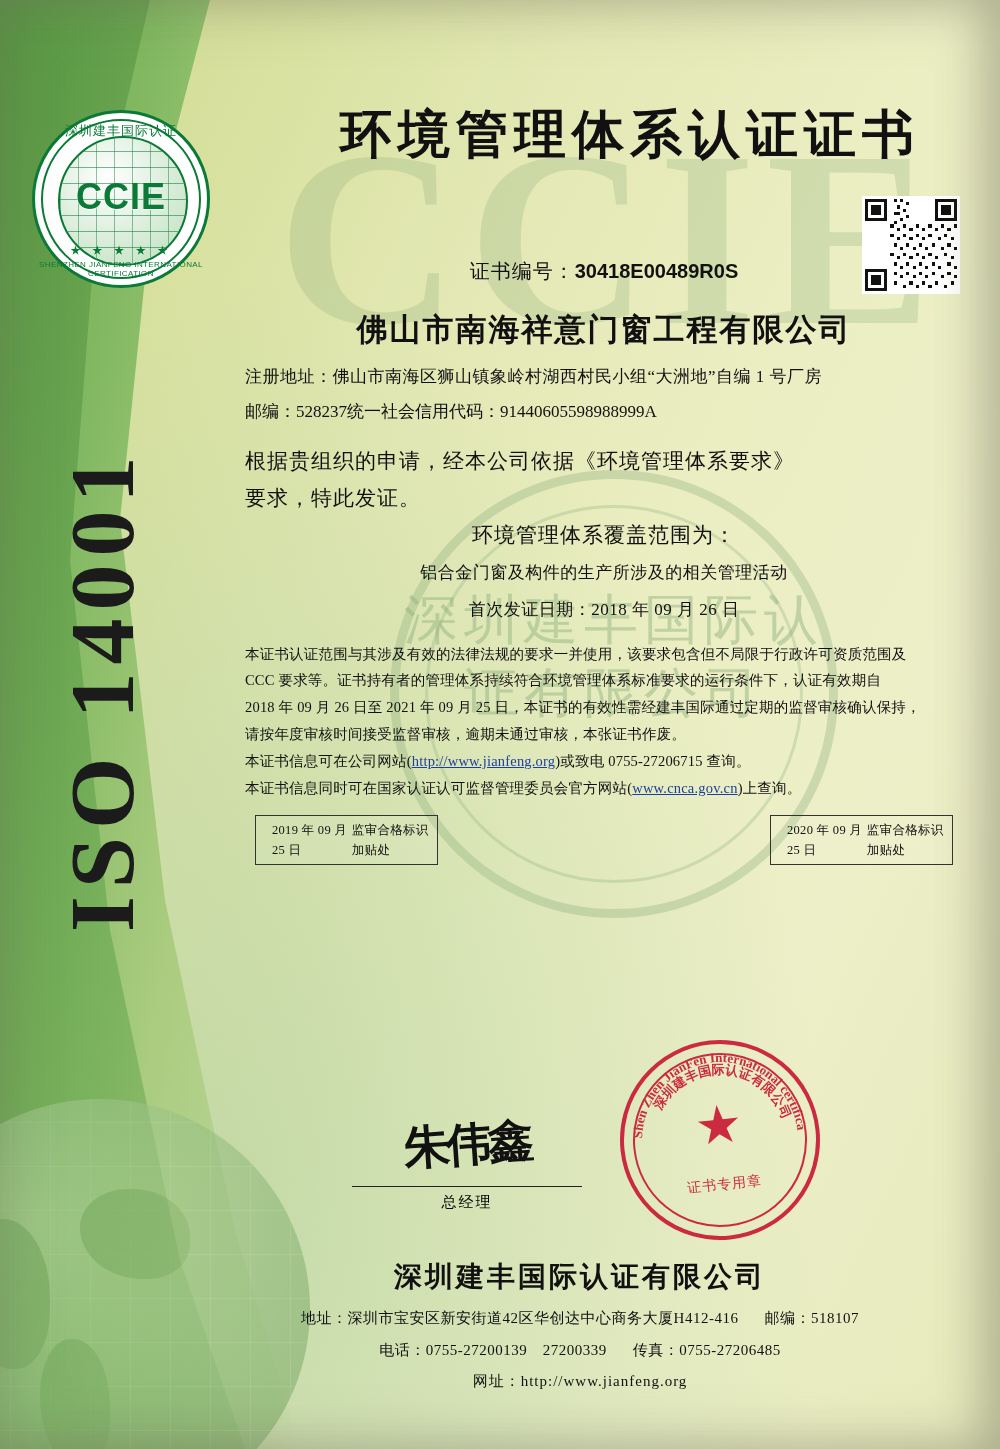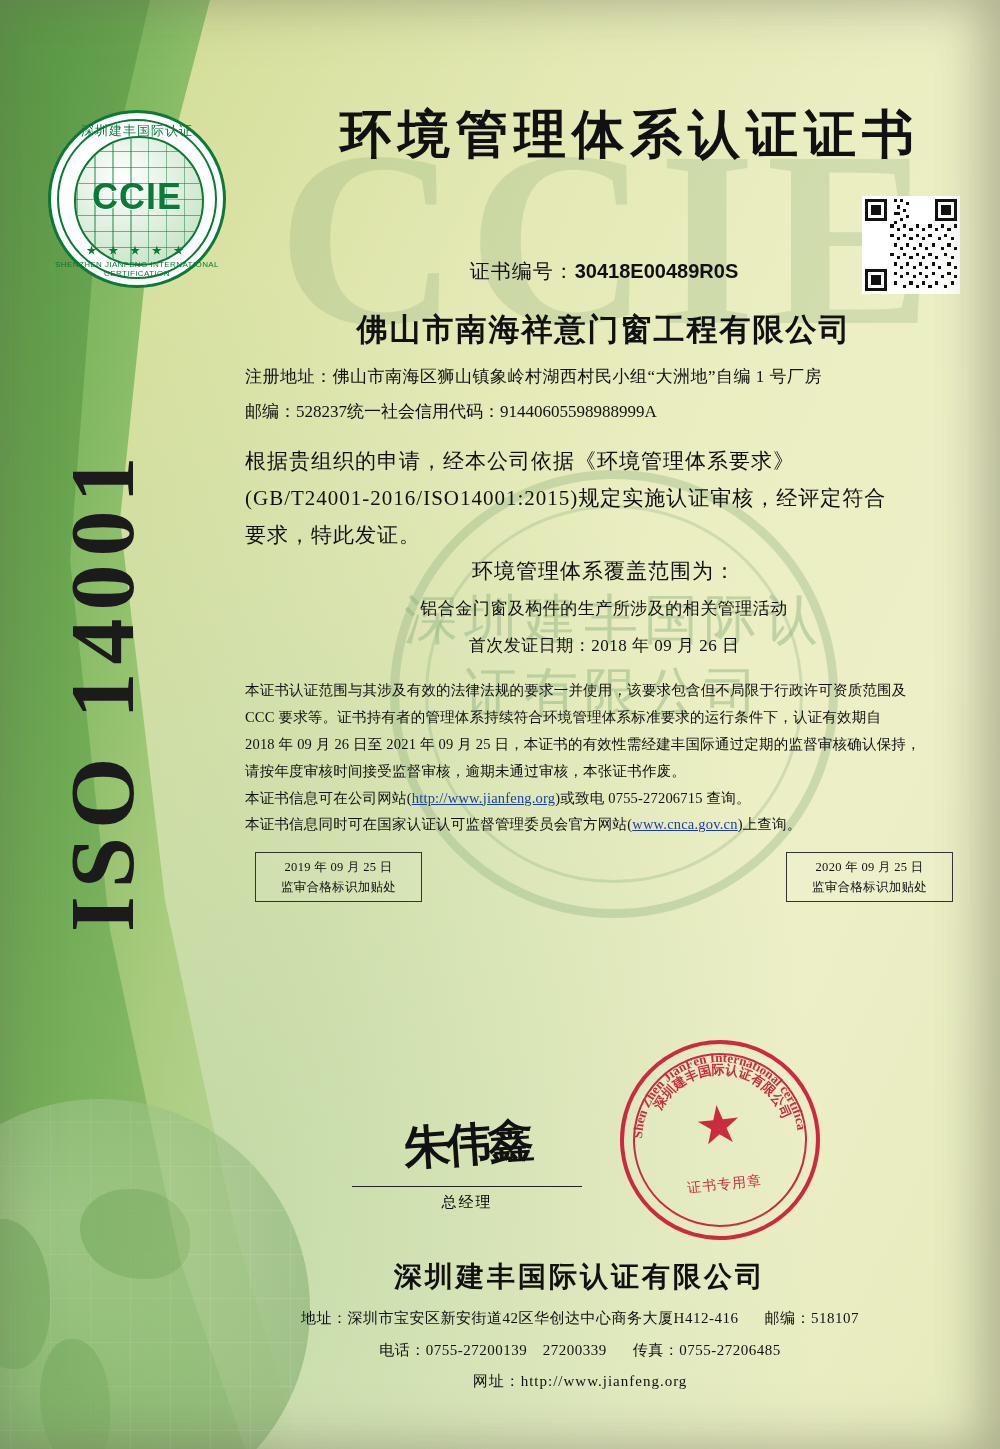--- a/index.html
+++ b/index.html
@@ -77,21 +77,21 @@
   .iso-vert{
     position:absolute;left:22px;top:300px;width:160px;height:780px;
     display:flex;align-items:center;justify-content:center;
     font-family:"Liberation Serif",serif;
     font-size:92px;font-weight:bold;color:#1b1b1b;
     writing-mode:vertical-rl;text-orientation:mixed;
     transform:rotate(180deg);
     letter-spacing:8px;
   }
   
-  .logo{position:absolute;left:48px;top:110px;width:178px;height:178px;}
+  .logo{position:absolute;left:32px;top:110px;width:178px;height:178px;}
   .logo .ring{
     position:absolute;inset:0;border-radius:50%;
     background:#fff;border:3px solid #0a7a36;
   }
   .logo .ring2{position:absolute;inset:9px;border-radius:50%;border:2px solid #0a7a36;}
   .logo .globe2{
     position:absolute;left:26px;top:26px;width:126px;height:126px;border-radius:50%;
     background:radial-gradient(circle at 38% 32%, #ffffff 0%, #e7f3e7 35%, #cfe8cf 70%, #bcdcbc 100%);
     border:2px solid #0a7a36;
     overflow:hidden;
@@ -142,22 +142,22 @@
   .zip-row{font-size:17px;margin-top:12px;display:flex;}
   .body-para{font-size:21px;line-height:1.75;margin-top:20px;letter-spacing:1px;}
   .scope-title{font-size:21px;text-align:center;margin-top:4px;letter-spacing:1px;}
   .scope-text{font-size:17px;text-align:center;margin-top:12px;letter-spacing:.5px;}
   .first-issue{font-size:17px;text-align:center;margin-top:14px;letter-spacing:.5px;}
   .fineprint{font-size:14.5px;line-height:1.85;margin-top:20px;text-align:justify;letter-spacing:.2px;}
   .fineprint a{color:#1b3fa0;text-decoration:underline;}
   .stamp-boxes{position:relative;height:58px;margin-top:14px;}
   .sbox{
     position:absolute;border:1.2px solid #333;width:165px;height:48px;
-    display:flex;flex-direction:column;align-items:center;justify-content:center;
-    font-size:12.5px;line-height:1.6;letter-spacing:.3px;background:rgba(255,255,255,0.08);
+    display:flex;flex-direction:row;align-items:center;justify-content:center;
+    font-size:12.5px;line-height:1.6;letter-spacing:.3px;background:rgba(255,255,255,0.08);padding-left:16px;
   }
   .sbox.left{left:10px;}
   .sbox.right{right:10px;}
   
   .sig-wrap{position:absolute;left:352px;top:1110px;width:230px;text-align:center;}
   .sig{
     font-family:"Liberation Serif",serif;font-size:46px;color:#111;
     transform:rotate(-4deg);letter-spacing:-4px;font-weight:bold;
     height:70px;line-height:70px;white-space:nowrap;
   }
@@ -343,21 +343,20 @@
       <span>
         <span>邮编：</span><span>528237</span>
       </span>
       <span>
         <span>统一社会信用代码：</span><span>91440605598988999A</span>
       </span>
     </div>
 
     <div class="body-para">
       <div>根据贵组织的申请，经本公司依据《环境管理体系要求》</div>
-      <div>(GB/T24001-2016/ISO14001:2015)规定实施认证审核，经评定符合</div>
       <div>要求，特此发证。</div>
     </div>
 
     <div class="scope-title">环境管理体系覆盖范围为：</div>
     <div class="scope-text">铝合金门窗及构件的生产所涉及的相关管理活动</div>
     <div class="first-issue">首次发证日期：2018 年 09 月 26 日</div>
 
     <div class="fineprint">
       <div>本证书认证范围与其涉及有效的法律法规的要求一并使用，该要求包含但不局限于行政许可资质范围及</div>
       <div>CCC 要求等。证书持有者的管理体系持续符合环境管理体系标准要求的运行条件下，认证有效期自</div>

